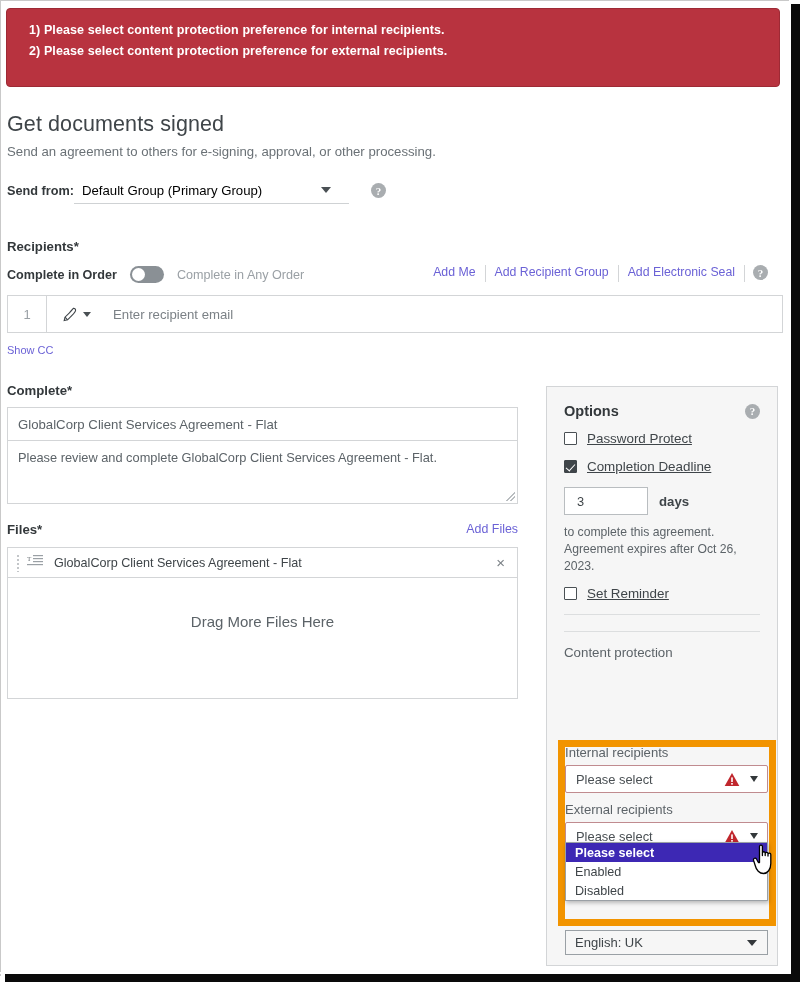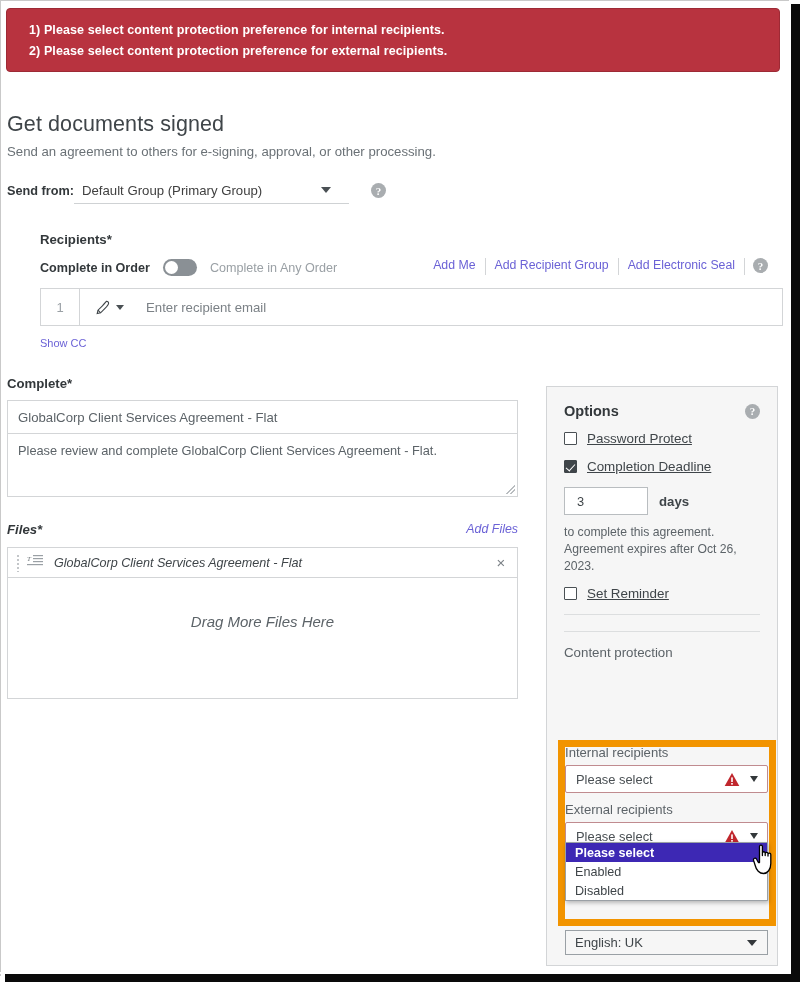--- a/index.html
+++ b/index.html
@@ -34,21 +34,21 @@
     position: absolute; left: 0; bottom: 8px; width: 790px; height: 2px;
     background: #ffffff;
   }
   .frame-line-l { position:absolute; left:0; top:0; width:1px; height:976px; background:#c9c9c9; }
   .frame-line-t { position:absolute; left:0; top:0; width:790px; height:1px; background:#c9c9c9; }
 
   
   .error-banner {
     position: absolute;
     left: 6px; top: 8px;
-    width: 774px; height: 64px;
+    width: 774px; height: 79px;
     background: #b8333f;
     border: 1px solid #9d2a35;
     border-radius: 4px;
     padding: 11px 0 0 22px;
     color: #ffffff;
   }
   .error-line {
     font-size: 12.5px;
     line-height: 21px;
     font-weight: 700;
@@ -73,21 +73,21 @@
     display: flex; align-items: center;
     padding: 18px 0 0 7px;
   }
   .sendfrom-label {
     font-size: 12.7px; font-weight: 700; color: #33383b;
   }
   .sendfrom-select {
     position: relative;
     width: 275px; height: 27px;
     border: none; border-bottom: 1px solid #cfd2d4;
-    font-size: 13.2px; color: #404040;
+    font-size: 13.2px; color: #000000;
     display: flex; align-items: center;
     padding-left: 8px;
     background: #fff;
   }
   .caret-down {
     position: absolute; right: 18px; top: 10px;
     width: 0; height: 0;
     border-left: 5px solid transparent;
     border-right: 5px solid transparent;
     border-top: 6px solid #4a5054;
@@ -102,22 +102,21 @@
   }
 
   
   .sec-label {
     font-size: 13.2px; font-weight: 700; color: #33383b;
     padding-left: 7px;
   }
   .req-star { color: #33383b; font-weight: 700; }
 
   .recipients-head {
-    margin-top: 28px;
-    padding-left: 33px;
+    margin-top: 35px;
   }
   .order-row {
     display: flex; align-items: center;
     padding: 12px 0 0 7px;
     position: relative;
   }
   .order-label { font-size: 12.6px; font-weight: 700; color: #33383b; }
   .toggle {
     width: 34px; height: 17px; border-radius: 9px;
     background: #8a9095; margin: 0 13px;
@@ -192,21 +191,21 @@
   }
   .resize-grip {
     position: absolute; right: 2px; bottom: 2px;
     width: 9px; height: 9px;
     background:
       linear-gradient(135deg, transparent 45%, #b9bdc0 45%, #b9bdc0 56%, transparent 56%),
       linear-gradient(135deg, transparent 70%, #b9bdc0 70%, #b9bdc0 81%, transparent 81%);
   }
 
   
-  .files-sec { margin-top: 25px; position: relative; font-style: italic; }
+  .files-sec { margin-top: 18px; position: relative; }
   .addfiles {
     position: absolute; right: 272px; top: 0;
     font-size: 12.4px; color: #6b62d6; cursor: pointer;
   }
   .files-box {
     margin: 10px 7px 0 7px; width: 511px;
     border: 1px solid #d3d5d7; background: #fff;
   }
   .file-row {
     height: 30px; display: flex; align-items: center;

